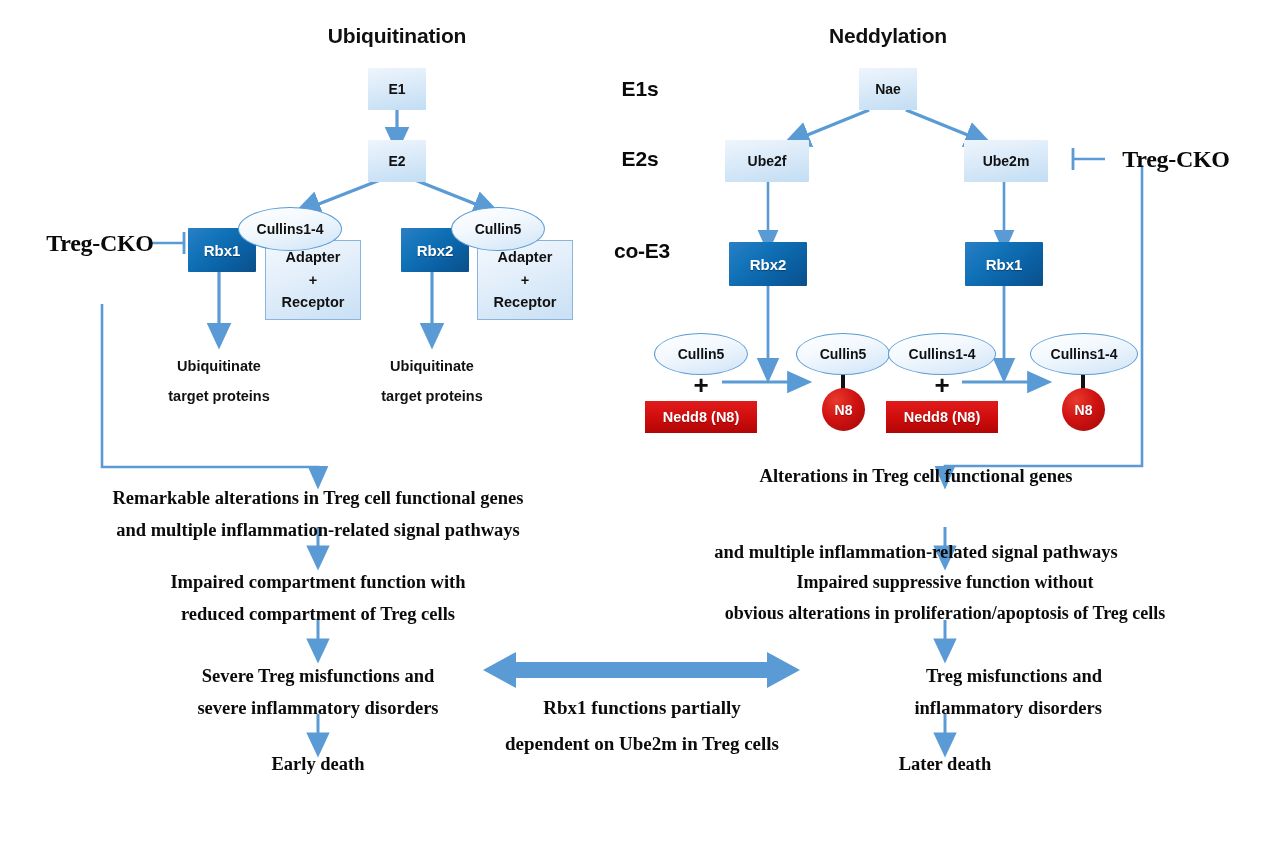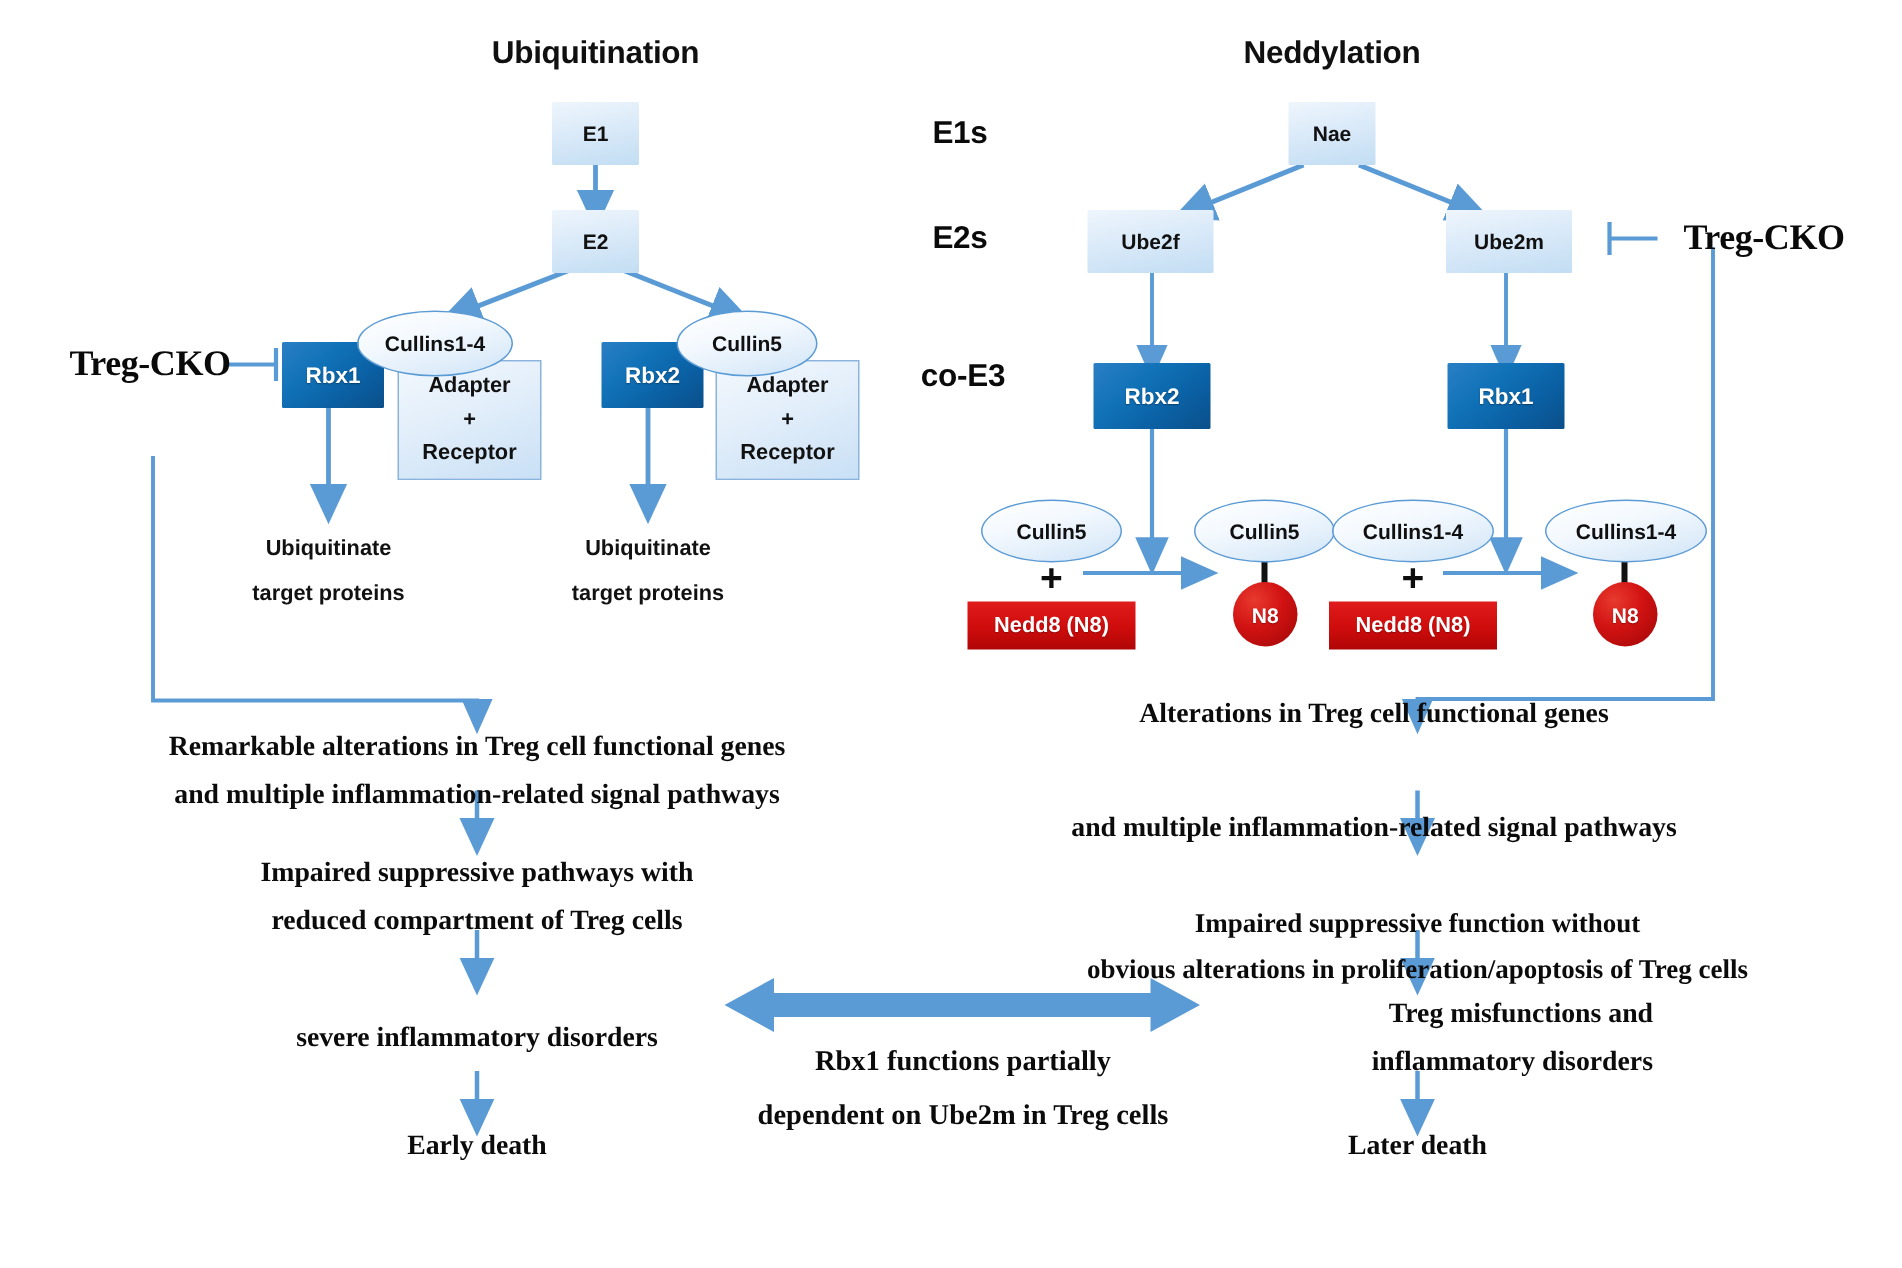--- a/index.html
+++ b/index.html
@@ -263,24 +263,25 @@
     <span class="stack-line">target proteins</span>
   </div>
 
   <div class="node treg-cko" style="left:46px; top:228px; width:108px; height:30px;">Treg-CKO</div>
 
   <div class="node outcome-text" style="left:62px; top:478px; width:512px; height:72px;">
     <span class="stack-line">Remarkable alterations in Treg cell functional genes</span>
     <span class="stack-line">and multiple inflammation-related signal pathways</span>
   </div>
   <div class="node outcome-text" style="left:112px; top:562px; width:412px; height:72px;">
-    <span class="stack-line">Impaired suppressive pathways with</span>
+    <span class="stack-line">Impaired compartment function with</span>
     <span class="stack-line">reduced compartment of Treg cells</span>
   </div>
   <div class="node outcome-text" style="left:112px; top:656px; width:412px; height:72px;">
+    <span class="stack-line">Severe Treg misfunctions and</span>
     <span class="stack-line">severe inflammatory disorders</span>
   </div>
   <div class="node outcome-text" style="left:218px; top:748px; width:200px; height:32px;">Early death</div>
 
   <div class="node stage-label" style="left:600px; top:74px; width:80px; height:30px;">E1s</div>
   <div class="node stage-label" style="left:600px; top:144px; width:80px; height:30px;">E2s</div>
   <div class="node stage-label" style="left:596px; top:236px; width:92px; height:30px;">co-E3</div>
 
   <div class="node title" style="left:790px; top:22px; width:196px; height:28px;">Neddylation</div>
 
@@ -303,21 +304,21 @@
   <div class="node ellipse" style="left:888px; top:333px; width:108px; height:42px;">Cullins1-4</div>
   <div class="node plus-sign" style="left:913px; top:368px; width:58px; height:34px;">+</div>
   <div class="node nedd8-box" style="left:886px; top:401px; width:112px; height:32px;">Nedd8 (N8)</div>
   <div class="node ellipse" style="left:1030px; top:333px; width:108px; height:42px;">Cullins1-4</div>
   <div class="node n8-circle" style="left:1062px; top:388px; width:43px; height:43px;">N8</div>
 
   <div class="node outcome-text" style="left:660px; top:478px; width:512px; height:72px;gap:43px;">
     <span class="stack-line">Alterations in Treg cell functional genes</span>
     <span class="stack-line">and multiple inflammation-related signal pathways</span>
   </div>
-  <div class="node outcome-text sm" style="left:672px; top:595px; width:546px; height:72px;">
+  <div class="node outcome-text sm" style="left:672px; top:562px; width:546px; height:72px;">
     <span class="stack-line">Impaired suppressive function without</span>
     <span class="stack-line">obvious alterations in proliferation/apoptosis of Treg cells</span>
   </div>
   <div class="node outcome-text" style="left:790px; top:656px; width:312px; height:72px;align-items:flex-end;">
     <span class="stack-line">Treg misfunctions and</span>
     <span class="stack-line">inflammatory disorders</span>
   </div>
   <div class="node outcome-text" style="left:845px; top:748px; width:200px; height:32px;">Later death</div>
 
   <div class="node center-note" style="left:484px; top:688px; width:316px; height:76px;align-items:center;">

